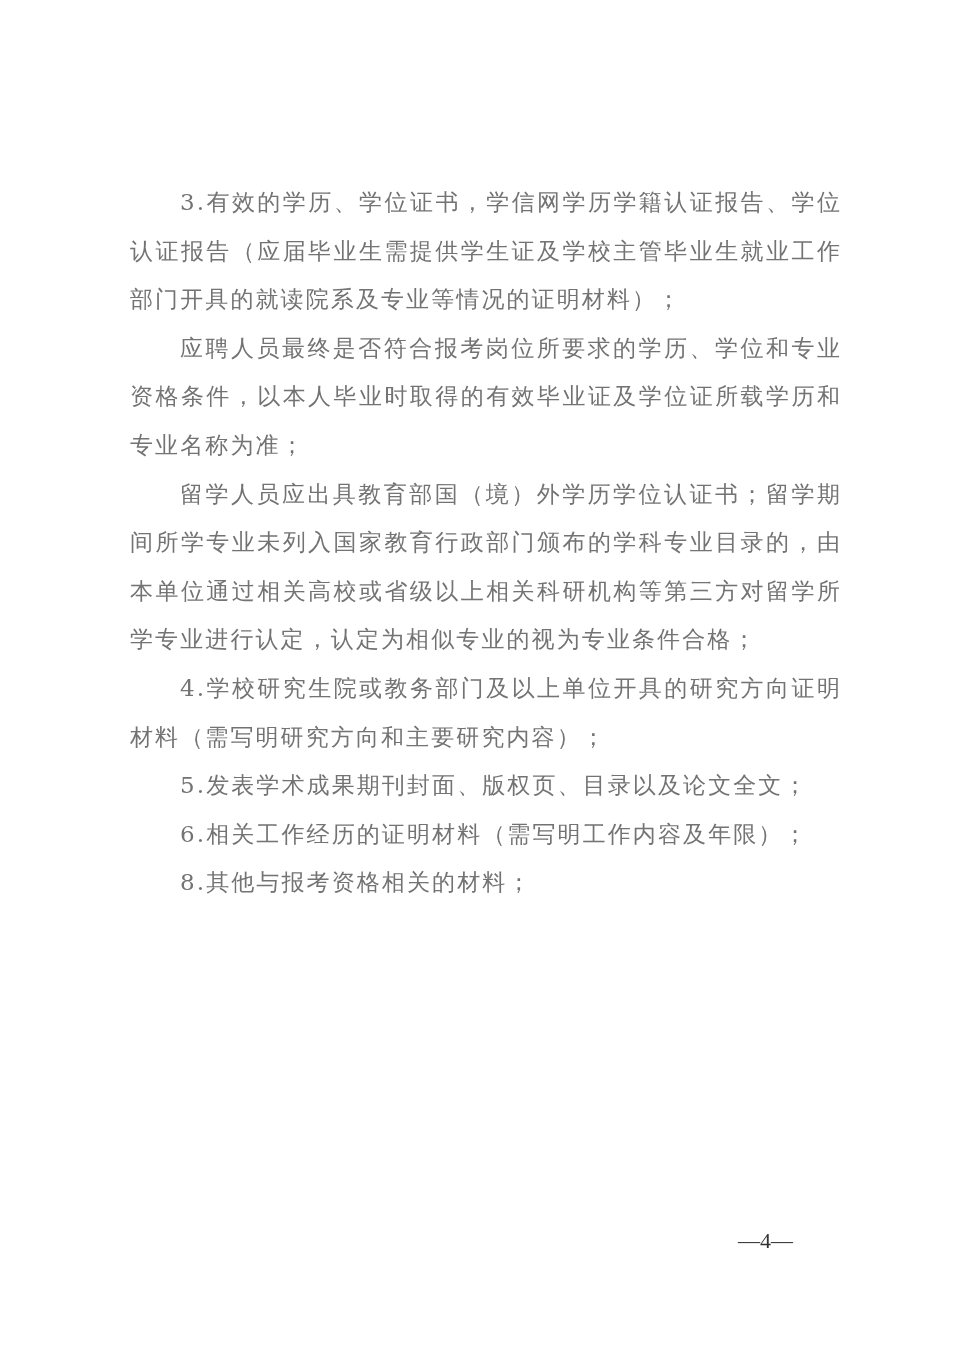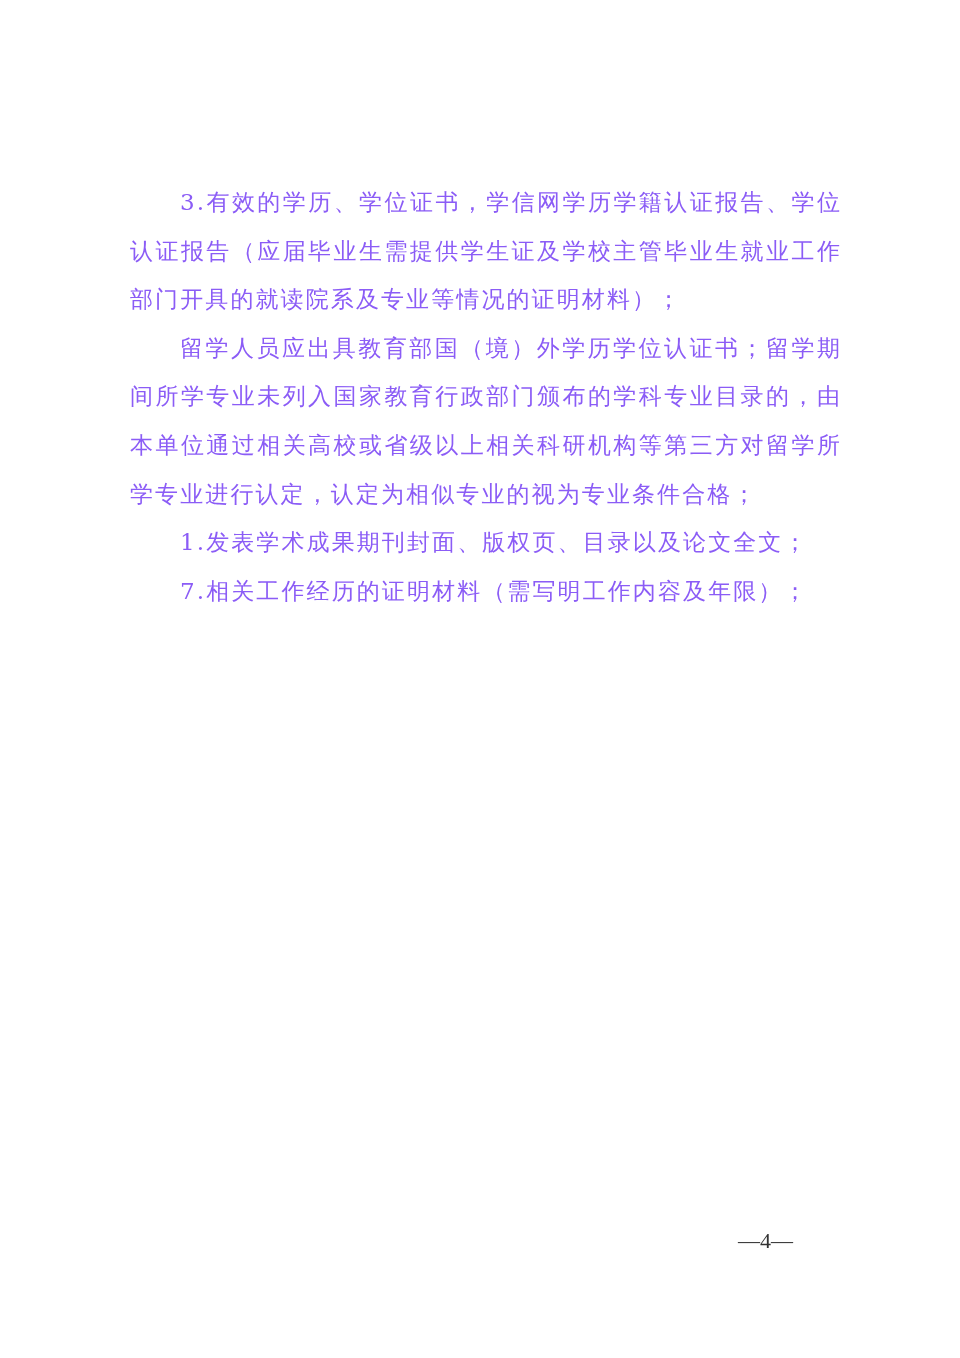--- a/index.html
+++ b/index.html
@@ -5,21 +5,21 @@
   html, body { margin: 0; padding: 0; background: #ffffff; }
   body { width: 960px; height: 1358px; position: relative; overflow: hidden; }
   .page {
     position: absolute;
     left: 130px;
     top: 178px;
     width: 712px;
     font-family: "DejaVu Serif", "Liberation Serif", serif;
     font-size: 23px;
     line-height: 48.6px;
-    color: #8b5cf6;
+    color: #737373;
     letter-spacing: 2.1px;
     text-align: justify;
   }
   .page p {
     margin: 0;
     text-indent: 50px;
     text-align: justify;
   }
   .page p.last-justify { text-align-last: justify; }
   .page-number {
@@ -30,18 +30,21 @@
     font-size: 22px;
     color: #333;
     letter-spacing: 0;
   }
 </style>
 </head>
 <body>
 
 <div class="page">
   <p>3.有效的学历、学位证书，学信网学历学籍认证报告、学位认证报告（应届毕业生需提供学生证及学校主管毕业生就业工作部门开具的就读院系及专业等情况的证明材料）；</p>
+  <p>应聘人员最终是否符合报考岗位所要求的学历、学位和专业资格条件，以本人毕业时取得的有效毕业证及学位证所载学历和专业名称为准；</p>
   <p>留学人员应出具教育部国（境）外学历学位认证书；留学期间所学专业未列入国家教育行政部门颁布的学科专业目录的，由本单位通过相关高校或省级以上相关科研机构等第三方对留学所学专业进行认定，认定为相似专业的视为专业条件合格；</p>
-  <p>1.发表学术成果期刊封面、版权页、目录以及论文全文；</p>
-  <p>7.相关工作经历的证明材料（需写明工作内容及年限）；</p>
+  <p>4.学校研究生院或教务部门及以上单位开具的研究方向证明材料（需写明研究方向和主要研究内容）；</p>
+  <p>5.发表学术成果期刊封面、版权页、目录以及论文全文；</p>
+  <p>6.相关工作经历的证明材料（需写明工作内容及年限）；</p>
+  <p>8.其他与报考资格相关的材料；</p>
 </div>
 
 <div class="page-number">—4—</div>
 
 </body></html>

